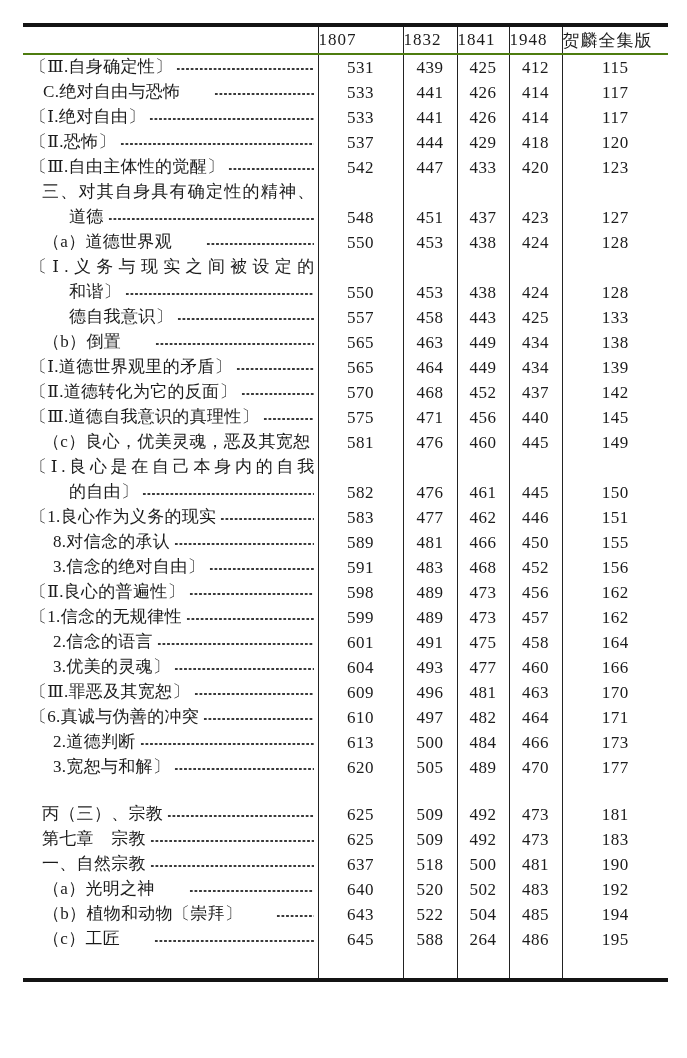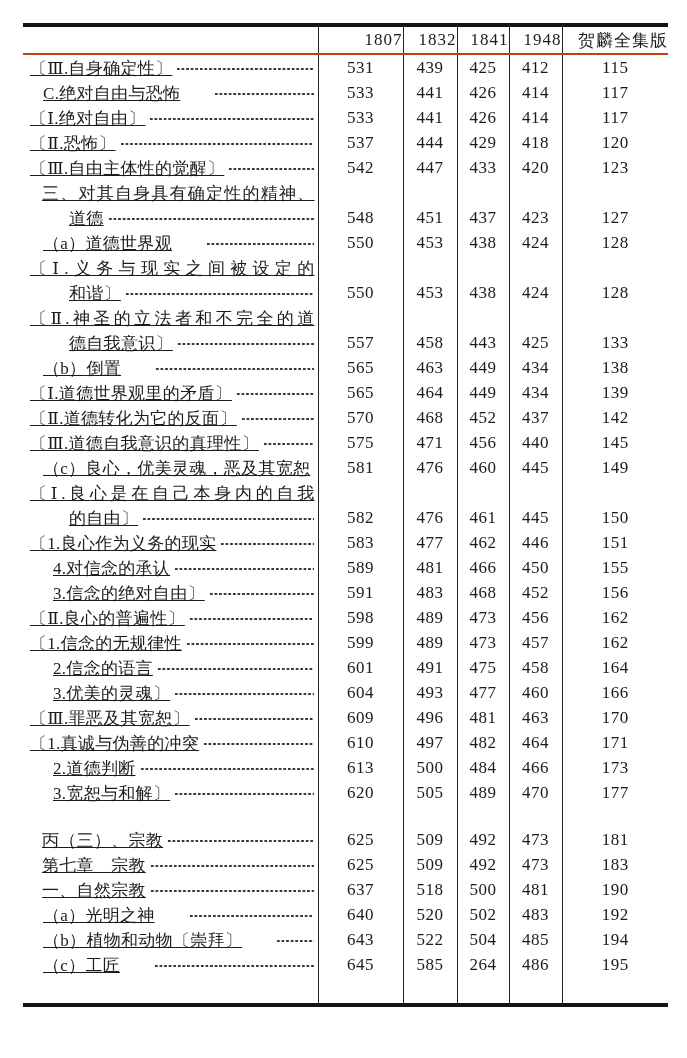--- a/index.html
+++ b/index.html
@@ -9,30 +9,30 @@
     color:#1b1b1b;overflow:hidden;
   }
   table.toc{
     border-collapse:collapse;table-layout:fixed;
     width:645px;margin:23px 0 0 23px;
   }
   
   .vl{border-left:1px solid #222;}
   thead th{
     border-top:4px solid #141414;
-    border-bottom:2px solid #c2410c;
+    border-bottom:2px solid #4d7c0f;
     height:26px;padding:0;
     font-weight:normal;font-size:17px;letter-spacing:1px;
-    text-align:right;vertical-align:middle;
+    text-align:left;vertical-align:middle;
   }
   tbody td{padding:0;height:25px;font-size:17px;vertical-align:middle;}
   td.c-num{text-align:center;letter-spacing:0.5px;}
   .rowline{
-    display:flex;align-items:flex-end;height:25px;
-    padding-right:3px;box-sizing:border-box;text-decoration:underline;
+    display:flex;align-items:flex-start;height:25px;
+    padding-right:3px;box-sizing:border-box;
   }
   .ind0{padding-left:2px;margin-left:17px;}
   .ind1{padding-left:7px;}
   .ind2{padding-left:20px;gap:30px;}
   .ind3{padding-left:30px;}
   .ind4{padding-left:46px;}
   .tx{white-space:nowrap;letter-spacing:0.3px;}
   .tx.just{flex:1;display:block;white-space:normal;text-align:justify;text-align-last:justify;}
   .leader{
     flex:1;align-self:center;height:6px;margin:3px 1px 0 4px;
@@ -188,32 +188,20 @@
           </div>
         </td>
         <td class="c-num vl">550</td>
         <td class="c-num vl">453</td>
         <td class="c-num vl">438</td>
         <td class="c-num vl">424</td>
         <td class="c-num vl">128</td>
       </tr>
       <tr>
         <td>
-          <div class="rowline ind1">
-            <span class="tx just">〔Ⅱ.神圣的立法者和不完全的道</span>
-          </div>
-        </td>
-        <td class="c-num vl"></td>
-        <td class="c-num vl"></td>
-        <td class="c-num vl"></td>
-        <td class="c-num vl"></td>
-        <td class="c-num vl"></td>
-      </tr>
-      <tr>
-        <td>
           <div class="rowline ind4">
             <span class="tx">德自我意识〕</span>
             <span class="leader"></span>
           </div>
         </td>
         <td class="c-num vl">557</td>
         <td class="c-num vl">458</td>
         <td class="c-num vl">443</td>
         <td class="c-num vl">425</td>
         <td class="c-num vl">133</td>
@@ -316,21 +304,21 @@
         </td>
         <td class="c-num vl">583</td>
         <td class="c-num vl">477</td>
         <td class="c-num vl">462</td>
         <td class="c-num vl">446</td>
         <td class="c-num vl">151</td>
       </tr>
       <tr>
         <td>
           <div class="rowline ind3">
-            <span class="tx">4.对信念的承认</span>
+            <span class="tx">8.对信念的承认</span>
             <span class="leader"></span>
           </div>
         </td>
         <td class="c-num vl">589</td>
         <td class="c-num vl">481</td>
         <td class="c-num vl">466</td>
         <td class="c-num vl">450</td>
         <td class="c-num vl">155</td>
       </tr>
       <tr>
@@ -407,21 +395,21 @@
         </td>
         <td class="c-num vl">609</td>
         <td class="c-num vl">496</td>
         <td class="c-num vl">481</td>
         <td class="c-num vl">463</td>
         <td class="c-num vl">170</td>
       </tr>
       <tr>
         <td>
           <div class="rowline ind1">
-            <span class="tx">〔1.真诚与伪善的冲突</span>
+            <span class="tx">〔6.真诚与伪善的冲突</span>
             <span class="leader"></span>
           </div>
         </td>
         <td class="c-num vl">610</td>
         <td class="c-num vl">497</td>
         <td class="c-num vl">482</td>
         <td class="c-num vl">464</td>
         <td class="c-num vl">171</td>
       </tr>
       <tr>
@@ -524,21 +512,21 @@
         <td class="c-num vl">194</td>
       </tr>
       <tr>
         <td>
           <div class="rowline ind2">
             <span class="tx">（c）工匠</span>
             <span class="leader"></span>
           </div>
         </td>
         <td class="c-num vl">645</td>
-        <td class="c-num vl">585</td>
+        <td class="c-num vl">588</td>
         <td class="c-num vl">264</td>
         <td class="c-num vl">486</td>
         <td class="c-num vl">195</td>
       </tr>
       <tr class="pad">
         <td></td>
         <td class="c-num vl"></td>
         <td class="c-num vl"></td>
         <td class="c-num vl"></td>
         <td class="c-num vl"></td>

